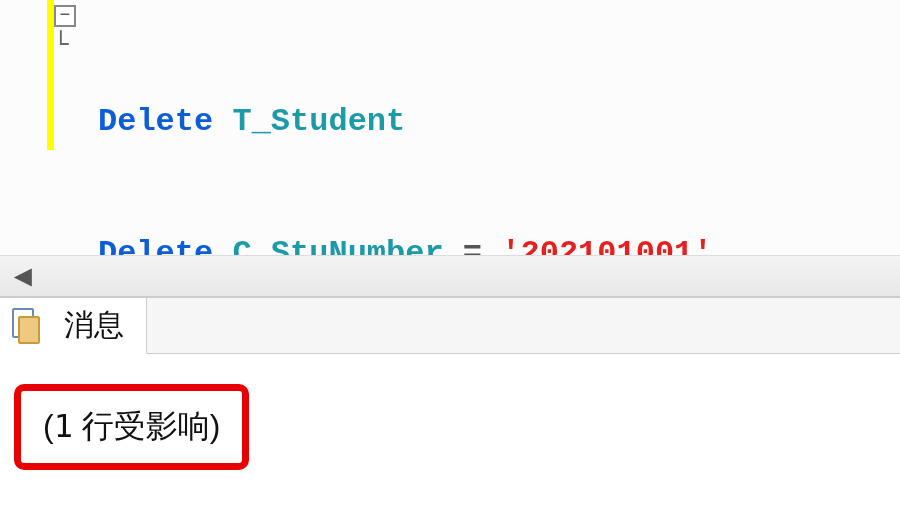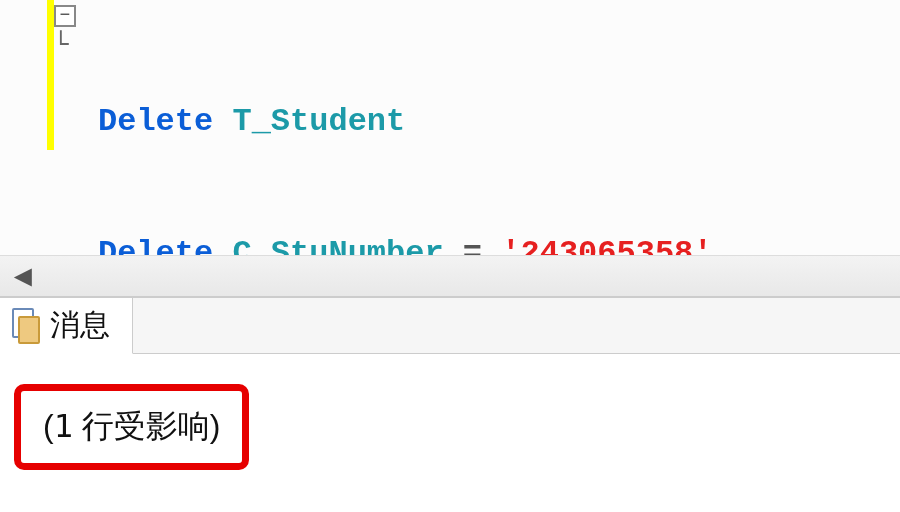--- a/index.html
+++ b/index.html
@@ -103,21 +103,21 @@
   .tab {
     height: 56px;
     border-right: 1px solid #ccc;
     background: #fff;
     display: flex;
     align-items: center;
     padding: 0 22px 0 10px;
     font-family: "Microsoft YaHei","SimSun",sans-serif;
     font-size: 30px;
     color: #111;
-    gap: 10px;
+    gap: 24px;
     border-bottom: 1px solid #fff;
     margin-bottom: -1px;
   }
   .tab-icon {
     position: relative;
     width: 30px;
     height: 36px;
   }
   .tab-icon .page {
     position: absolute;
@@ -153,21 +153,21 @@
 <body>
 
 <div class="editor-pane">
   <div class="highlight-bar"></div>
   <div class="gutter">
     <div class="fold-box">−</div>
     <div class="fold-marker">└</div>
   </div>
   <div class="code">
     <div><span class="kw">Delete</span> <span class="ident">T_Student</span></div>
-    <div><span class="kw">Delete</span> <span class="ident">C_StuNumber</span> <span class="op">=</span> <span class="str">'243065358'</span></div>
+    <div><span class="kw">Delete</span> <span class="ident">C_StuNumber</span> <span class="op">=</span> <span class="str">'202101001'</span></div>
   </div>
 </div>
 
 <div class="scrollbar">
   <span class="scroll-arrow">◄</span>
 </div>
 
 <div class="results-pane">
   <div class="tab-bar">
     <div class="tab">

